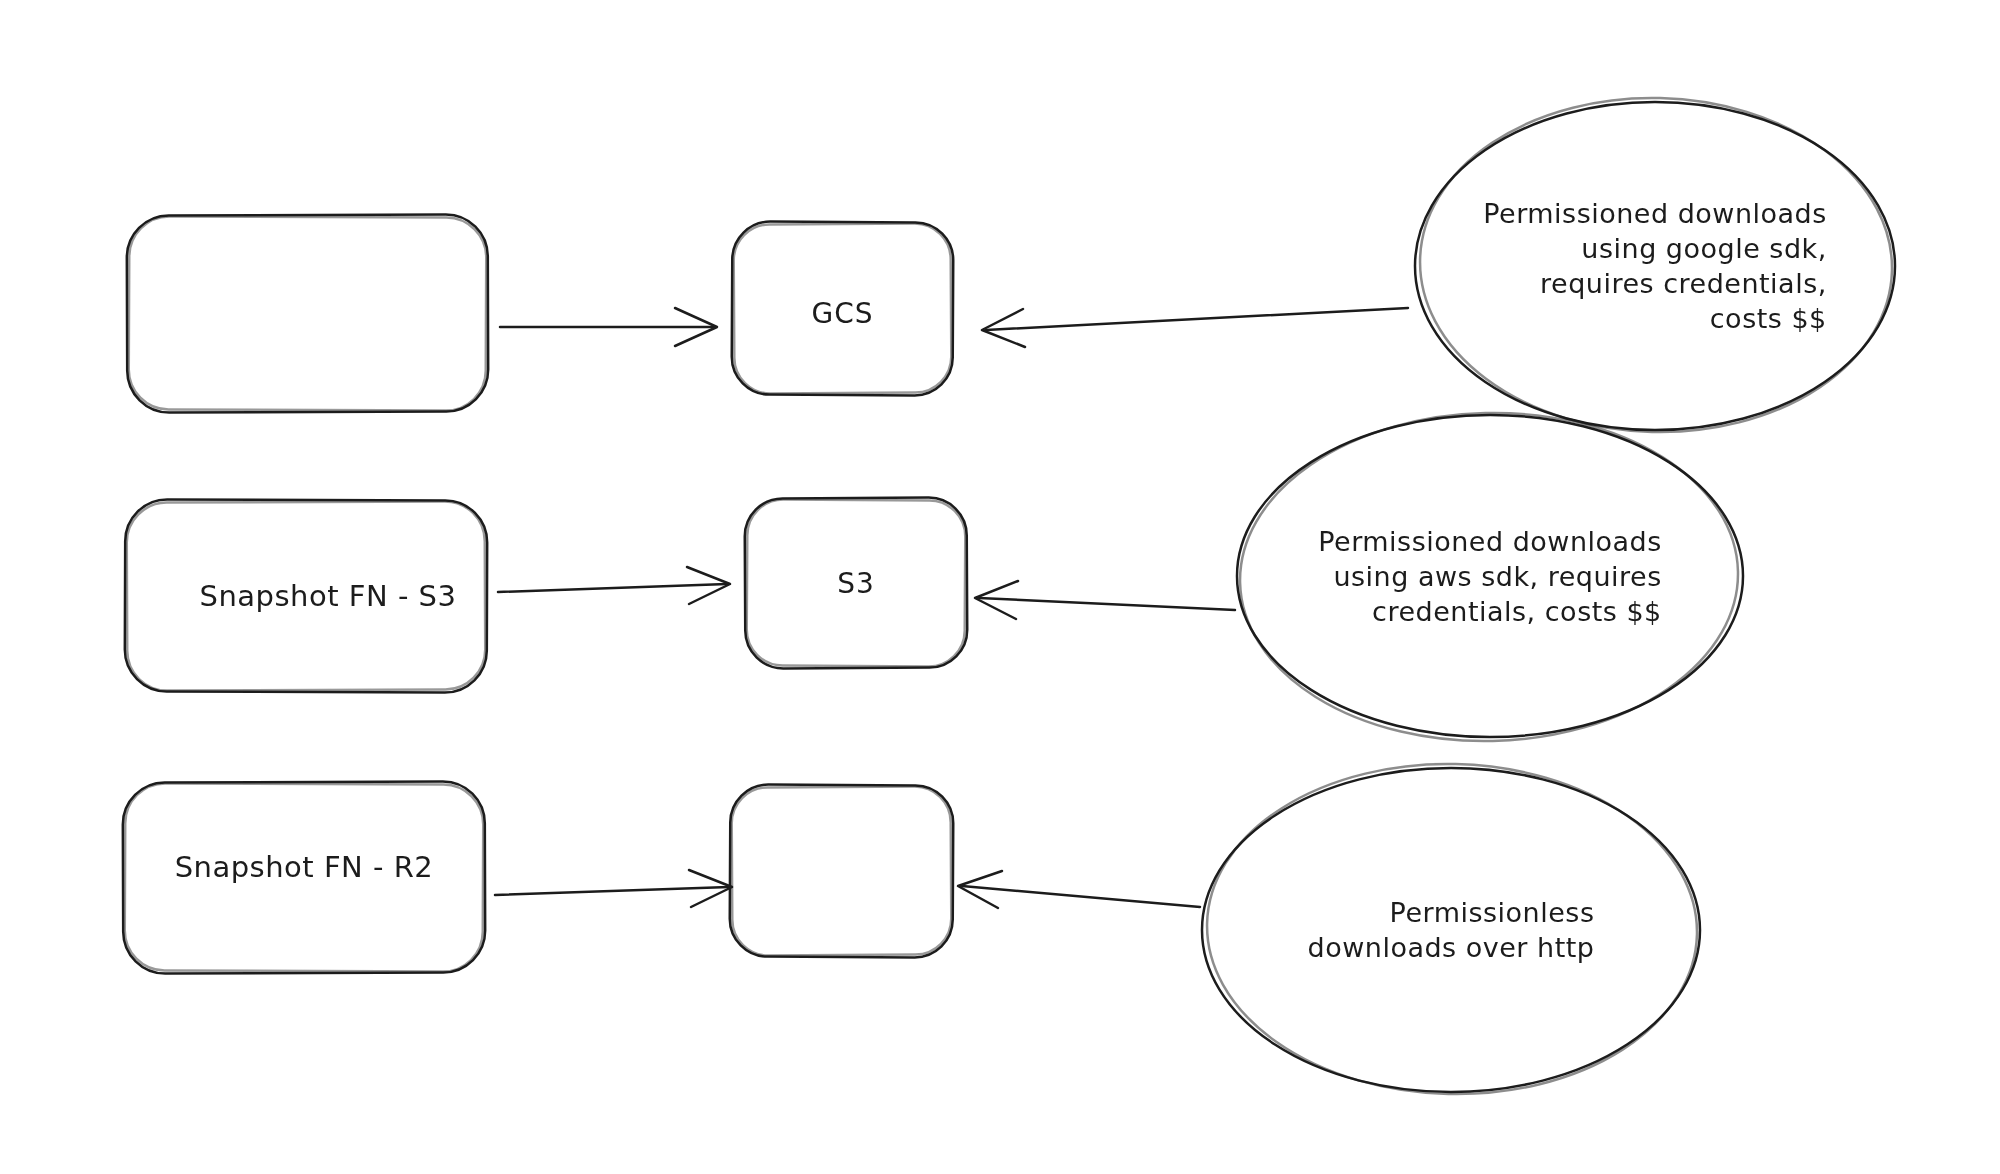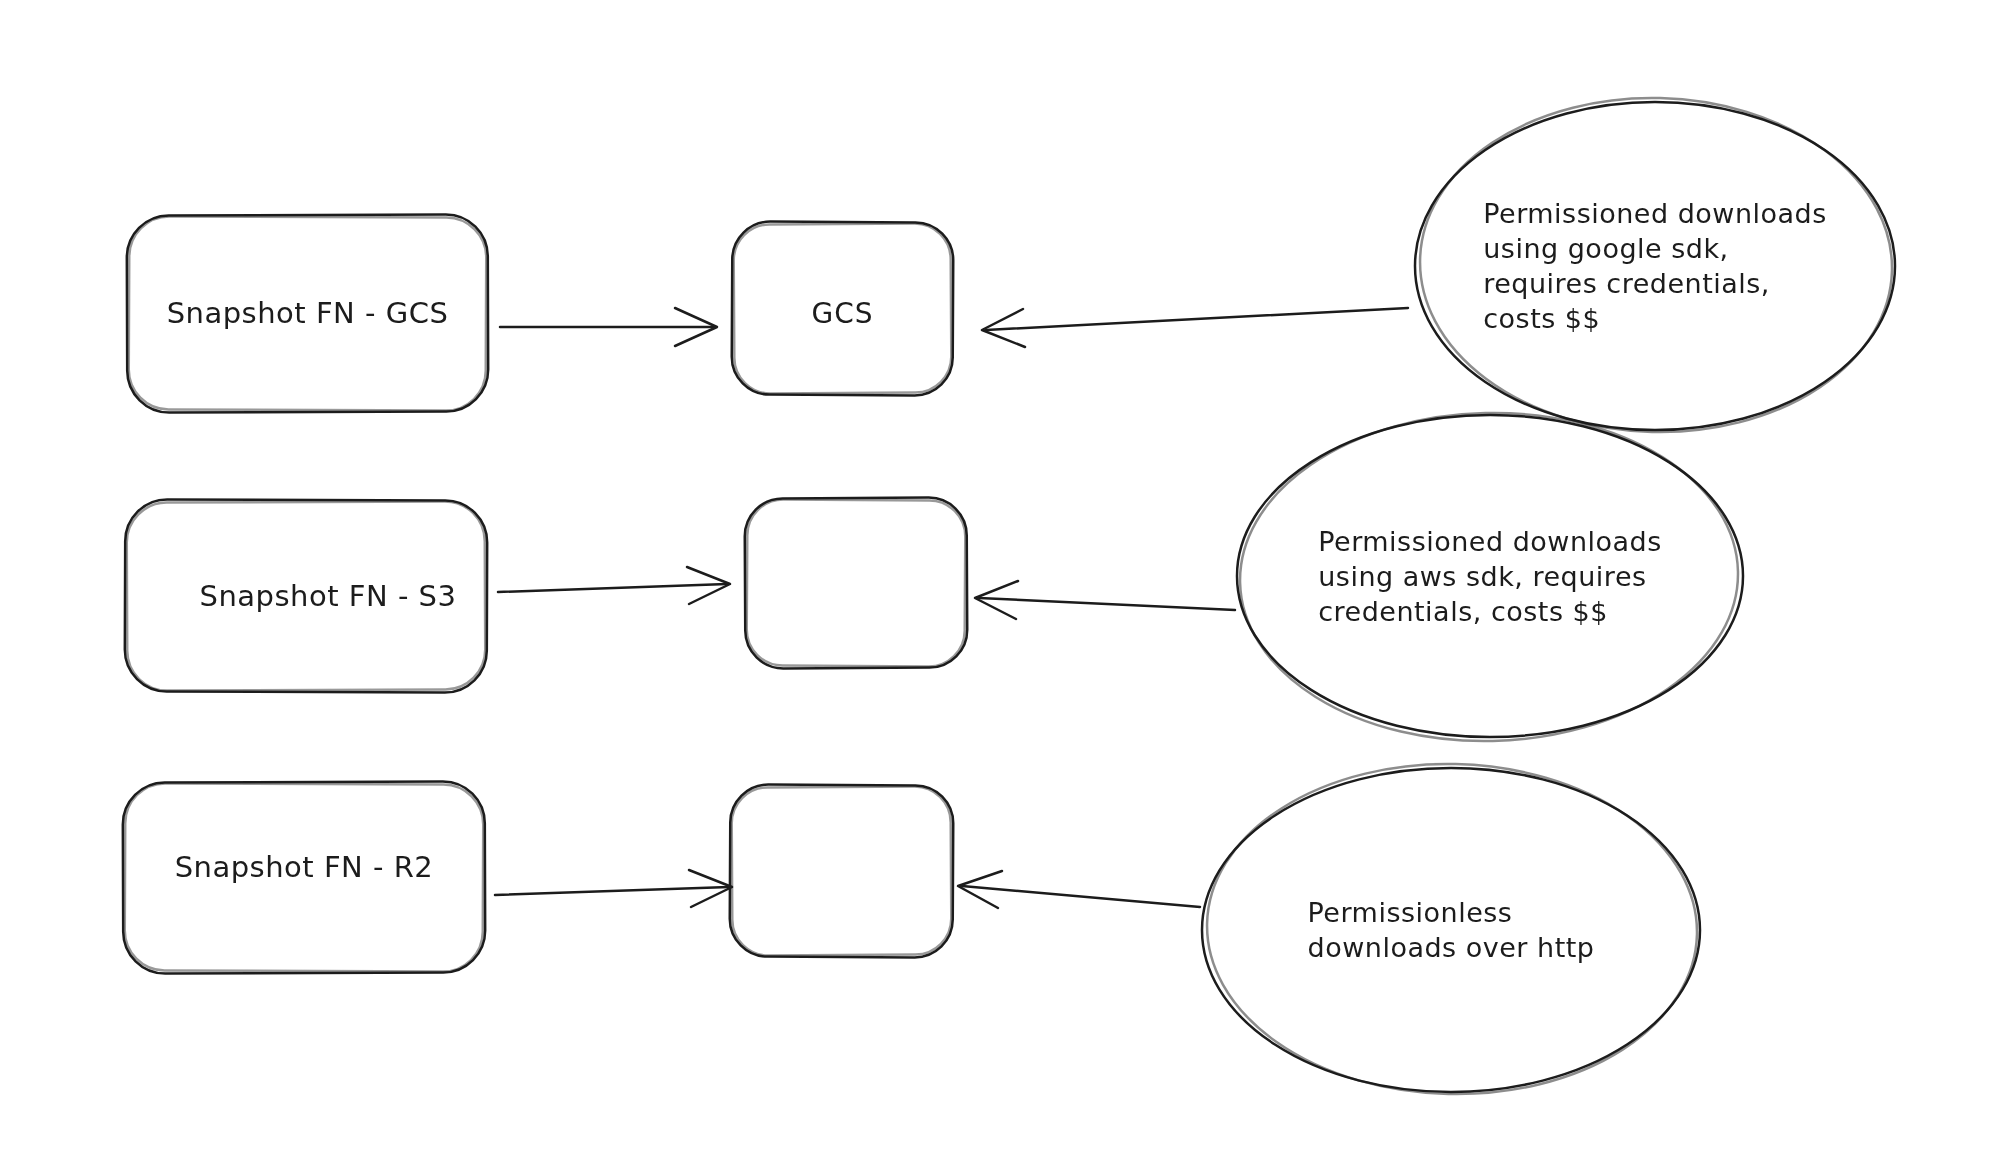--- a/index.html
+++ b/index.html
@@ -21,21 +21,21 @@
     left: 0;
     top: 0;
     width: 2000px;
     height: 1174px;
   }
   .label {
     position: absolute;
     display: flex;
     align-items: center;
     justify-content: center;
-    text-align: left;
+    text-align: right;
     color: #1c1c1c;
     letter-spacing: 0.5px;
     white-space: pre-line;
     line-height: 35px;
     pointer-events: none;
   }
   .node-label   { font-size: 29px; }
   .store-label  { font-size: 28px; letter-spacing: 1px; }
   .note-label   { font-size: 27px; }
 
@@ -115,24 +115,24 @@
     <g>
       <ellipse cx="1451" cy="930" rx="249" ry="162"></ellipse>
       <ellipse cx="1452" cy="929" rx="245" ry="165" opacity="0.5" transform="rotate(1.3 1451 930)"></ellipse>
     </g>
     <g>
       <line x1="1200" y1="907" x2="962" y2="886"></line>
       <path d="M 998 908 L 958 886 L 1002 871"></path>
     </g>
   </svg>
 
-  <div class="label node-label lbl-snapshot-gcs">Snapshot FN - GCS</div>
   <div class="label store-label lbl-gcs">GCS</div>
 
   <div class="label node-label lbl-snapshot-s3">Snapshot FN - S3</div>
+  <div class="label store-label lbl-s3">S3</div>
 
   <div class="label node-label lbl-snapshot-r2">Snapshot FN - R2</div>
 
   <div class="label note-label lbl-note-gcs">Permissioned downloads
 using google sdk,
 requires credentials,
 costs $$</div>
   <div class="label note-label lbl-note-s3">Permissioned downloads
 using aws sdk, requires
 credentials, costs $$</div>

